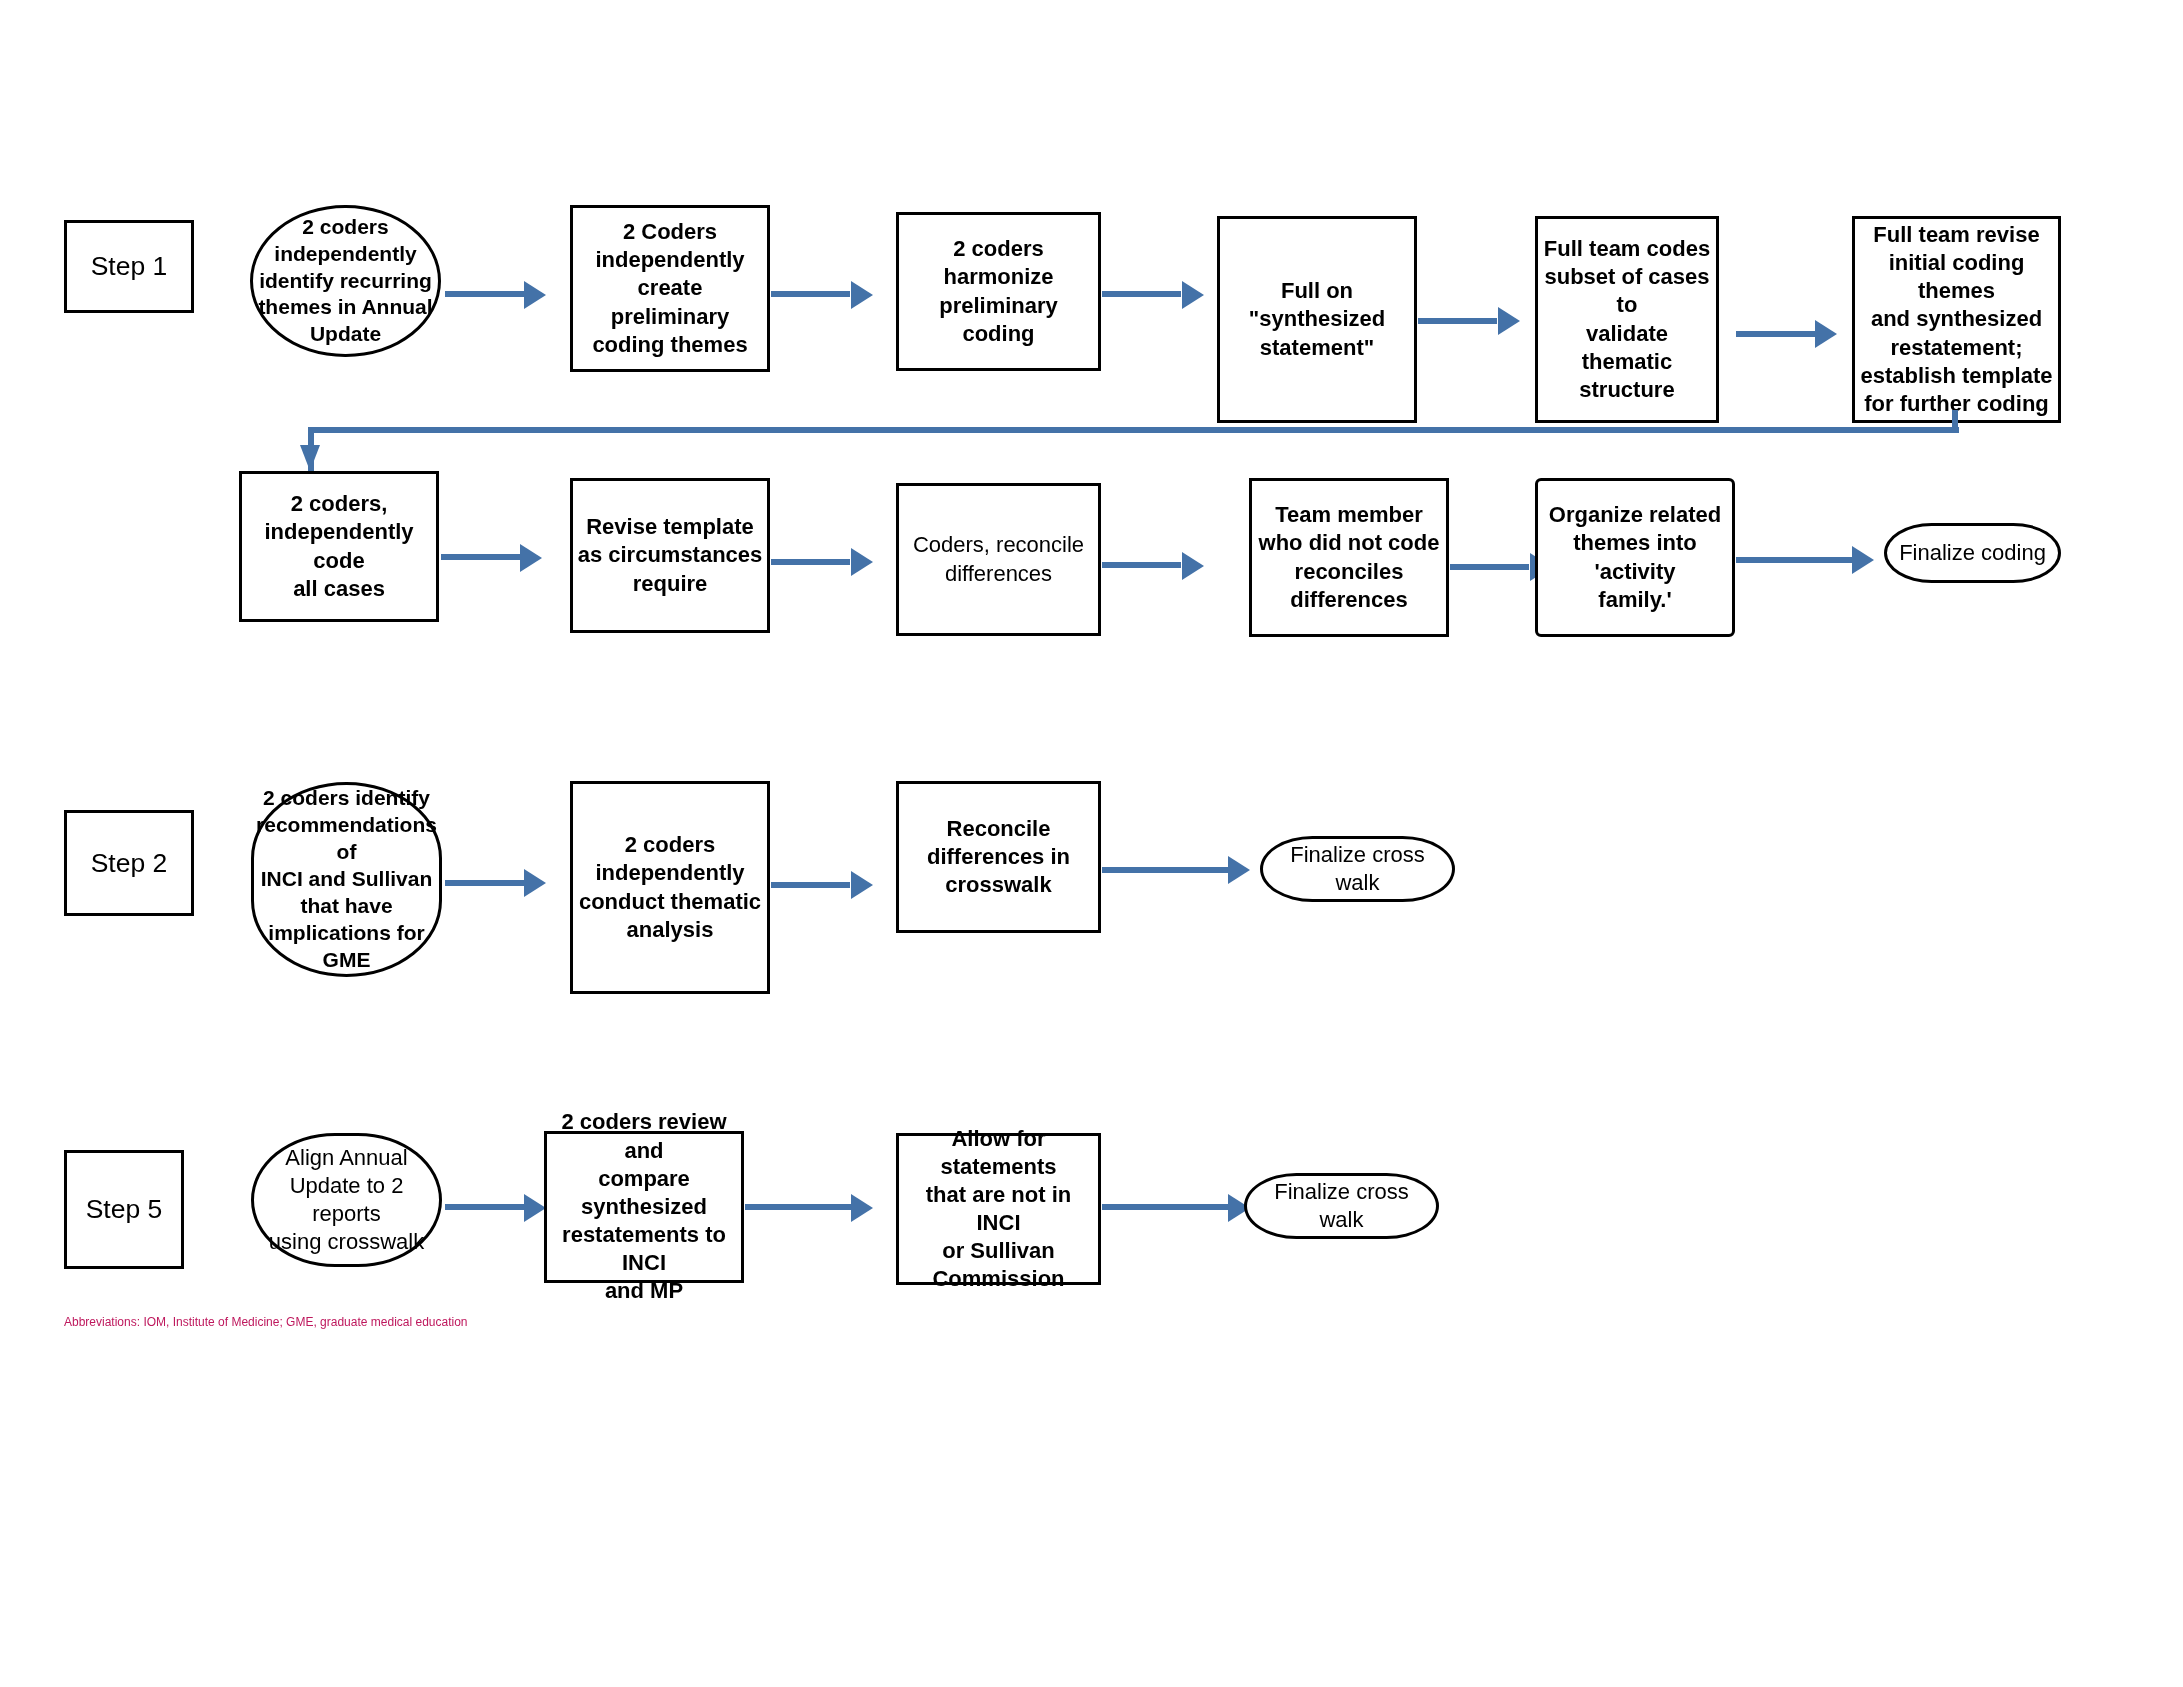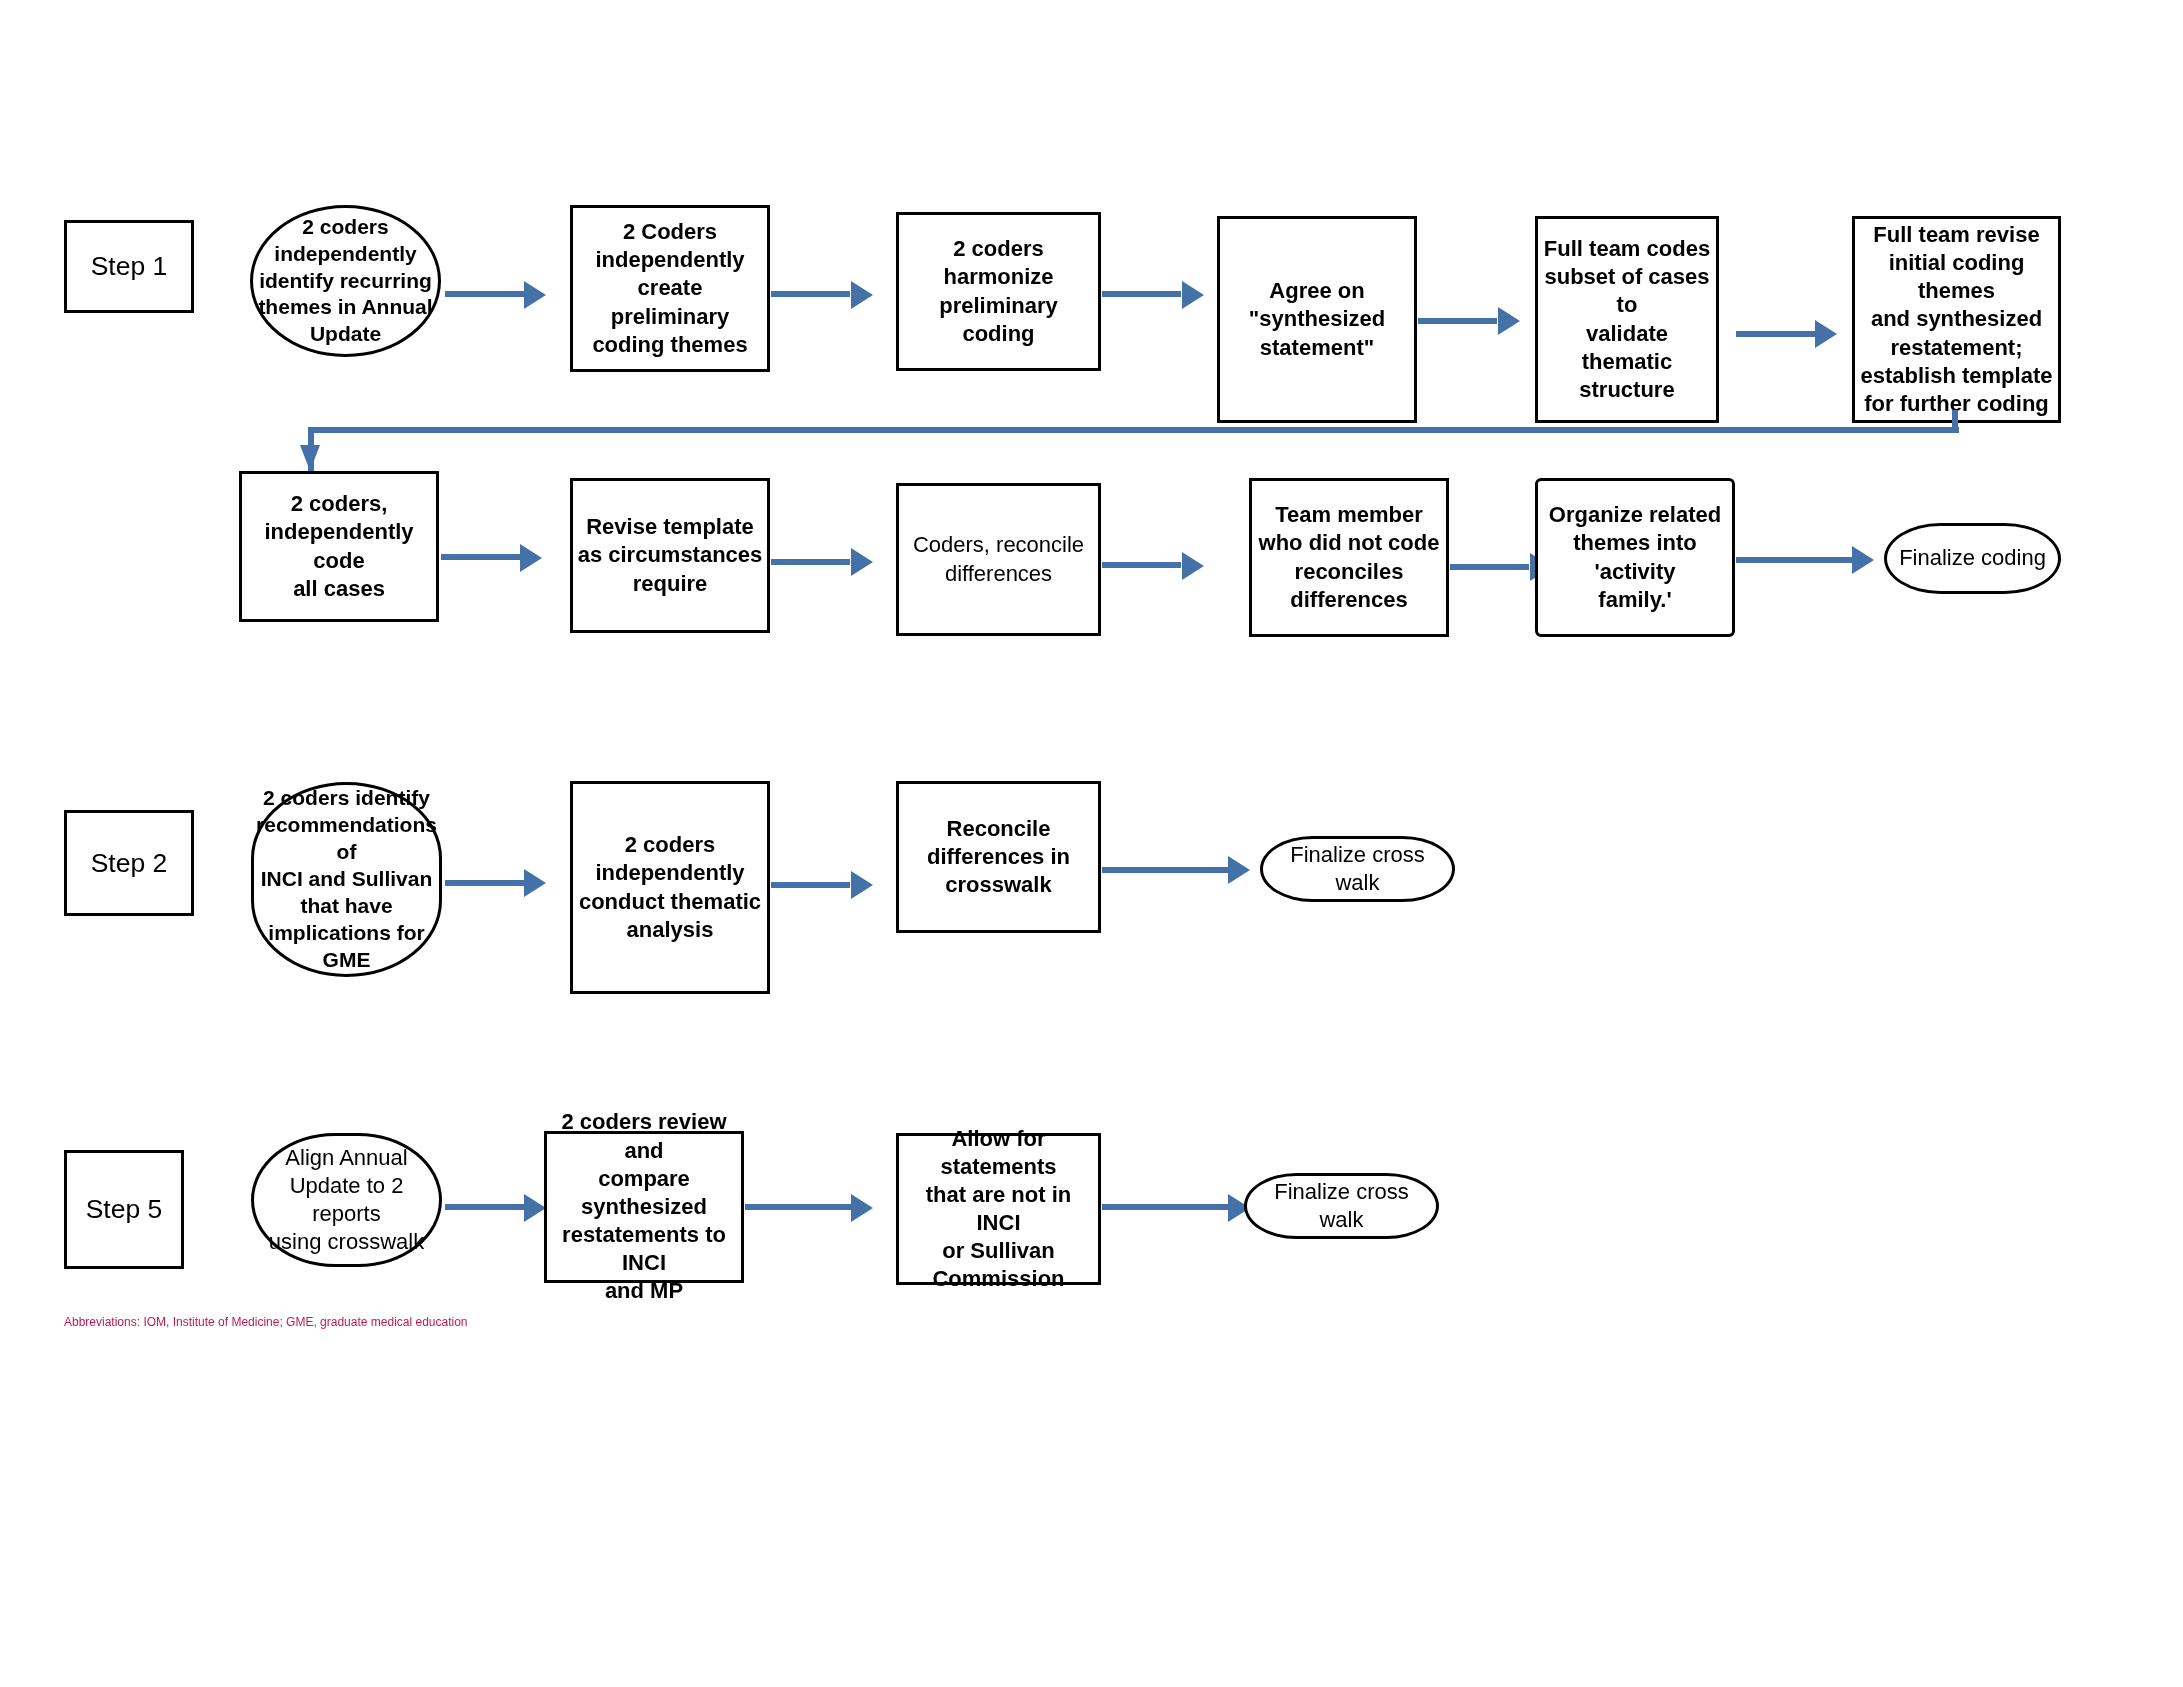--- a/index.html
+++ b/index.html
@@ -124,21 +124,21 @@
   <div class="arrow-head-r" style="left:851px; top:281px;"></div>
 
   <div class="node rect fs-33" style="left:896px; top:212px; width:205px; height:159px;">
     <span class="txt b">2 coders harmonize
 preliminary coding</span>
   </div>
   <div class="arrow-h" style="left:1102px; top:291px; width:79px;"></div>
   <div class="arrow-head-r" style="left:1182px; top:281px;"></div>
 
   <div class="node rect fs-33" style="left:1217px; top:216px; width:200px; height:207px;">
-    <span class="txt b">Agree on
+    <span class="txt b">Full on
 "synthesized
 statement"</span>
   </div>
   <div class="arrow-h" style="left:1418px; top:318px; width:79px;"></div>
   <div class="arrow-head-r" style="left:1498px; top:307px;"></div>
 
   <div class="node rect fs-33" style="left:1535px; top:216px; width:184px; height:207px;">
     <span class="txt b">Full team codes
 subset of cases to
 validate  thematic
@@ -194,21 +194,21 @@
   <div class="arrow-head-r" style="left:1530px; top:553px;"></div>
 
   <div class="node rect fs-33" style="left:1535px; top:478px; width:200px; height:159px;border-radius:6px;">
     <span class="txt b">Organize related
 themes into 'activity
 family.'</span>
   </div>
   <div class="arrow-h" style="left:1736px; top:557px; width:116px;"></div>
   <div class="arrow-head-r" style="left:1852px; top:546px;"></div>
 
-  <div class="node pill fs-33" style="left:1884px; top:523px; width:177px; height:71px;">
+  <div class="node pill fs-33" style="left:1884px; top:523px; width:177px; height:60px;">
     <span class="txt">Finalize coding</span>
   </div>
 
   <div class="step-label" style="left:64px; top:810px; width:130px; height:106px;">
     <span>Step 2</span>
   </div>
 
   <div class="node round fs-32" style="left:251px; top:782px; width:191px; height:195px;">
     <span class="txt b">2 coders identify
 recommendations of

